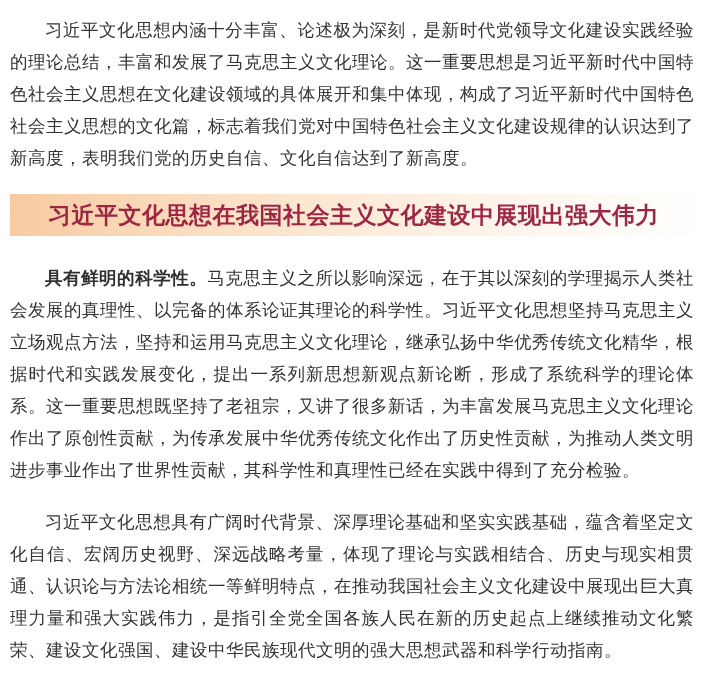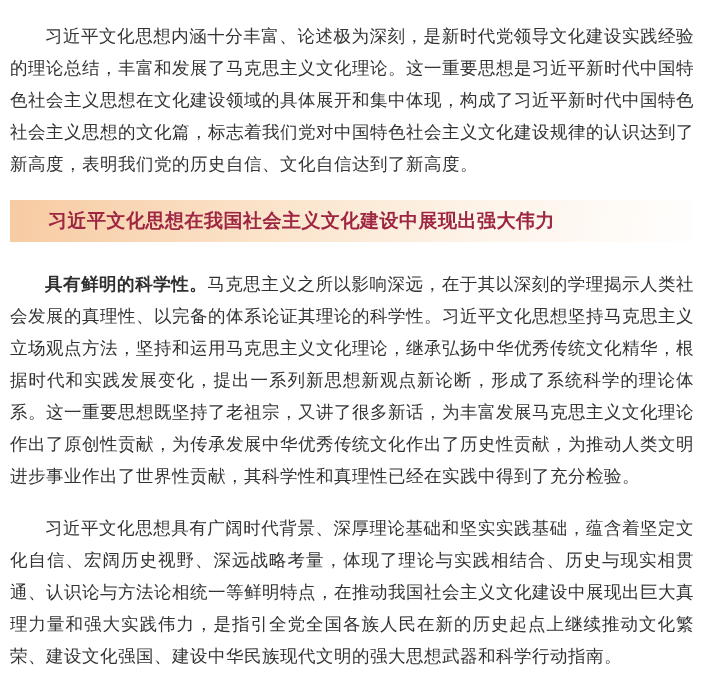--- a/index.html
+++ b/index.html
@@ -7,42 +7,42 @@
     padding: 0;
     background: #ffffff;
   }
   body {
     width: 704px;
     height: 678px;
     font-family: "Liberation Sans", "DejaVu Sans", sans-serif;
     overflow: hidden;
   }
   .article {
-    padding: 20px 10px 0 10px;
+    padding: 14px 10px 0 10px;
     box-sizing: border-box;
     width: 704px;
   }
   p.para {
     font-size: 17.5px;
     line-height: 32px;
     color: #333333;
     text-align: justify;
     text-indent: 2em;
     margin: 0 0 20px 0;
     letter-spacing: 0.5px;
   }
   .section-banner {
     height: 42px;
     line-height: 42px;
     margin: 18px 0 26px 0;
     padding-left: 38px;
     background: linear-gradient(97deg, #f7cba2 0%, #fbe5cd 40%, #fdf4ea 70%, #fffefd 100%);
     color: #9e2643;
     font-weight: bold;
-    font-size: 19px;
+    font-size: 23px;
     letter-spacing: 0.5px;
     white-space: nowrap;
     overflow: hidden;
   }
   .lead-bold {
     font-weight: bold;
     color: #2f2f2f;
   }
 </style>
 </head>

